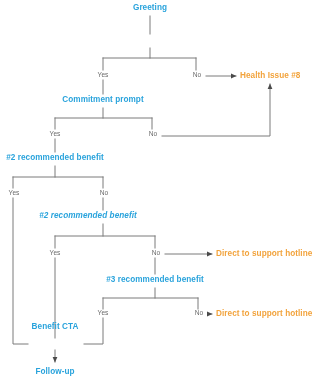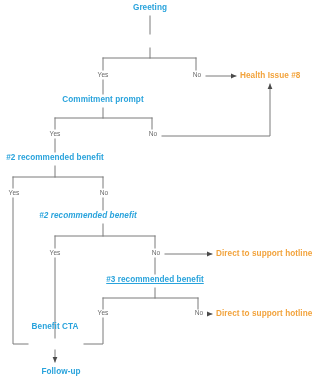--- a/index.html
+++ b/index.html
@@ -99,24 +99,24 @@
       <path d="M55,350 L55,362" marker-end="url(#arrow)"></path>
     </g>
   </svg>
 
   <div class="node-label node-blue ctr" style="left:150px; top:3px;">Greeting</div>
   <div class="node-label node-orange" style="left:240px; top:71px;">Health Issue #8</div>
   <div class="node-label node-blue ctr" style="left:103px; top:95px;text-align:center;">Commitment prompt</div>
   <div class="node-label node-blue ctr" style="left:55px; top:153px;">#2 recommended benefit</div>
   <div class="node-label node-blue ctr" style="left:88px; top:211px;font-style:italic;">#2 recommended benefit</div>
   <div class="node-label node-orange" style="left:216px; top:249px;">Direct to support hotline</div>
-  <div class="node-label node-blue ctr" style="left:155px; top:275px;text-decoration:underline;">#3 recommended benefit</div>
+  <div class="node-label node-blue ctr" style="left:155px; top:275px;">#3 recommended benefit</div>
   <div class="node-label node-orange" style="left:216px; top:309px;">Direct to support hotline</div>
   <div class="node-label node-blue ctr" style="left:55px; top:322px;">Benefit CTA</div>
-  <div class="node-label node-blue ctr" style="left:61px; top:367px;">Follow-up</div>
+  <div class="node-label node-blue ctr" style="left:55px; top:367px;">Follow-up</div>
 
   <div class="edge-label ctr" style="left:103px; top:71px;">Yes</div>
   <div class="edge-label ctr" style="left:197px; top:71px;">No</div>
   <div class="edge-label ctr" style="left:55px; top:130px;">Yes</div>
   <div class="edge-label ctr" style="left:153px; top:130px;">No</div>
   <div class="edge-label ctr" style="left:14px; top:189px;">Yes</div>
   <div class="edge-label ctr" style="left:104px; top:189px;">No</div>
   <div class="edge-label ctr" style="left:55px; top:249px;">Yes</div>
   <div class="edge-label ctr" style="left:156px; top:249px;">No</div>
   <div class="edge-label ctr" style="left:103px; top:309px;">Yes</div>

